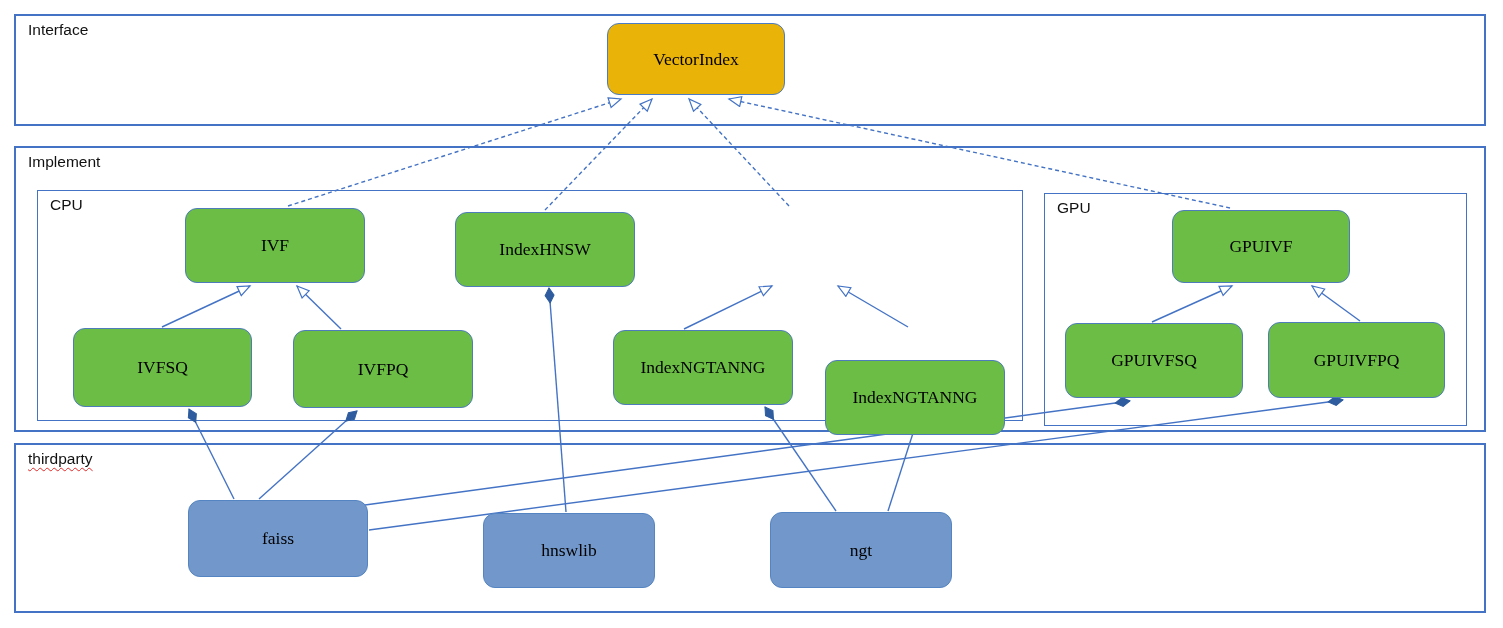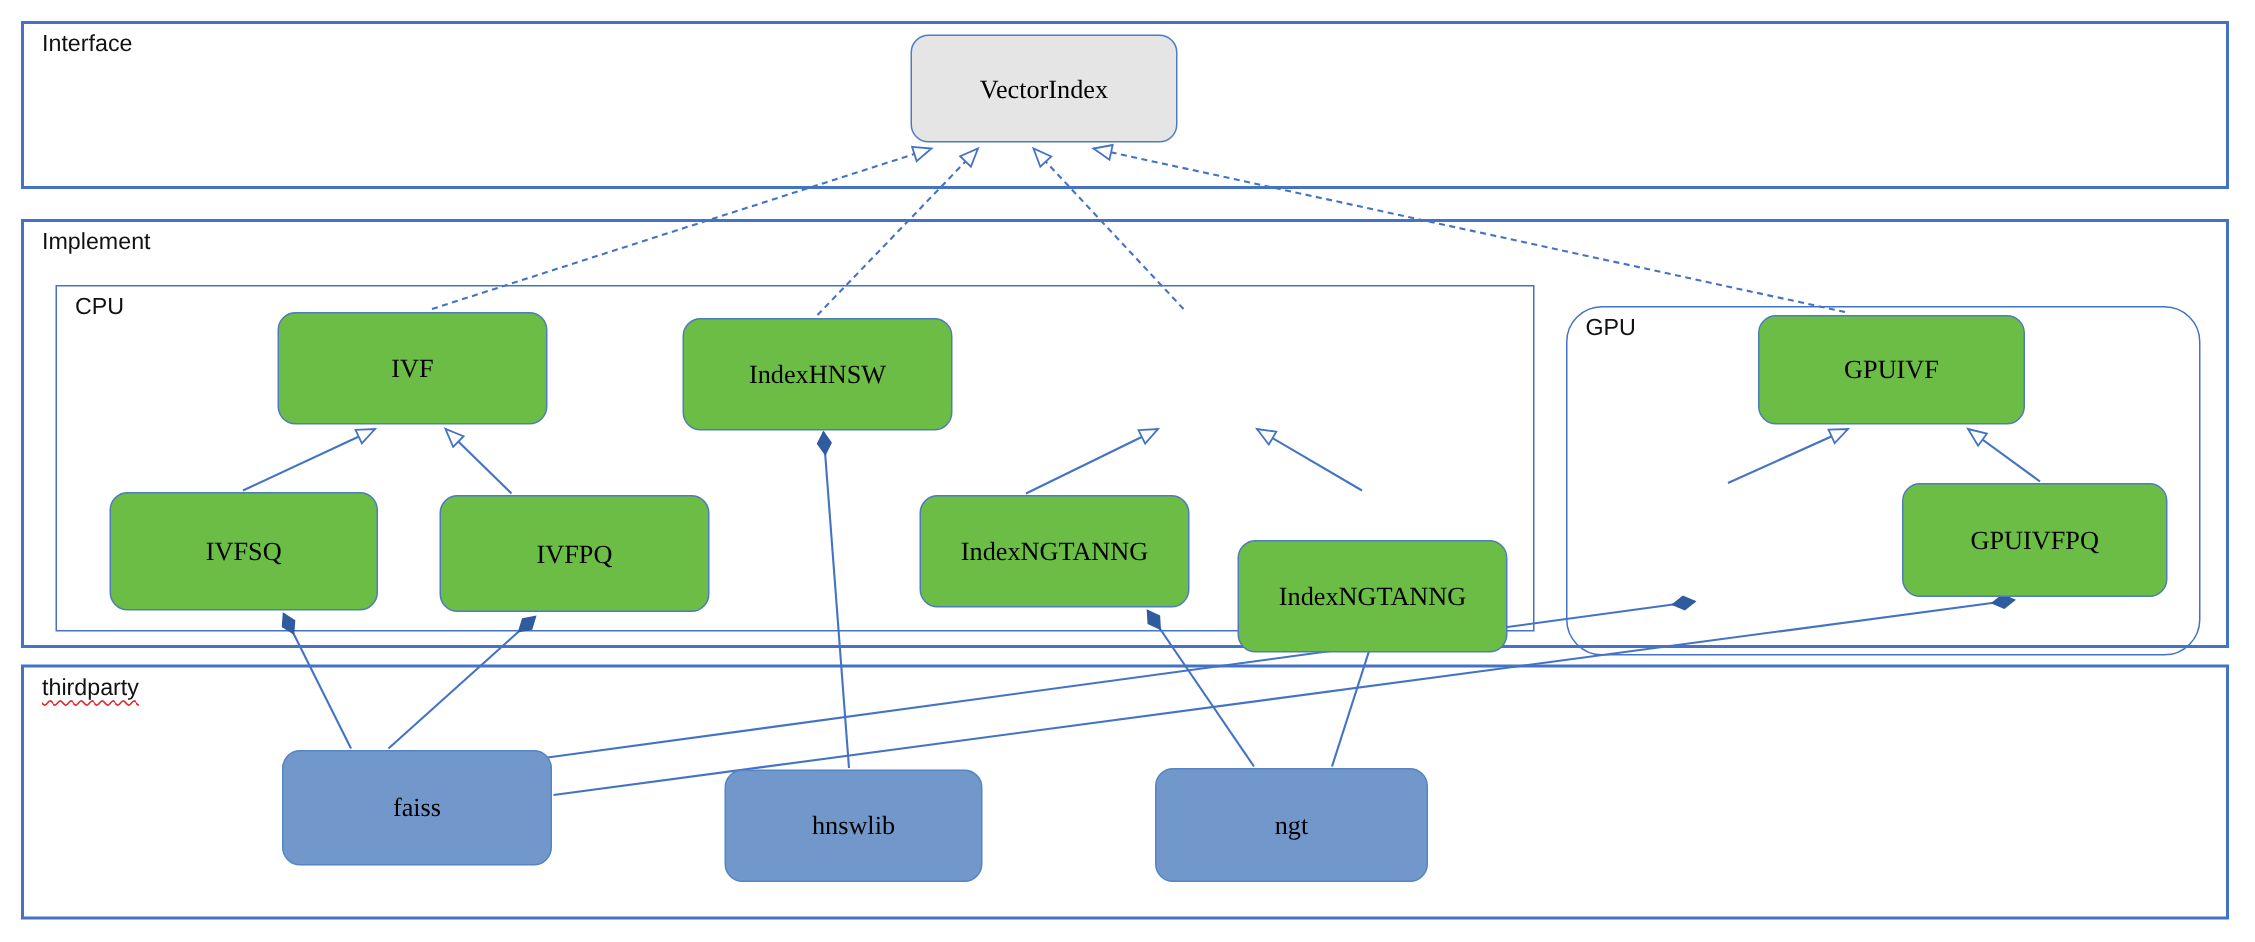--- a/index.html
+++ b/index.html
@@ -42,41 +42,41 @@
     display: flex;
     align-items: center;
     justify-content: center;
     z-index: 3;
     font-family: "Liberation Serif", serif;
     font-size: 17.5px;
     color: #000000;
     text-align: center;
   }
   .node.green { background: #6bbd45; border: 1.5px solid #4e7cbb; }
-  .node.pink  { background: #e5e5e5; border: 1.5px solid #4b7cc4; }
+  .node.pink  { background: #eab308; border: 1.5px solid #4b7cc4; }
   .node.blue  { background: #7298cb; border: 1.5px solid #5584c2; }
 </style>
 </head>
 <body>
 
 <div id="canvas">
 
   <div class="section" style="left:14px; top:14px; width:1472px; height:112px;padding-left:18px;">
     <span class="sec-label">Interface</span>
   </div>
 
   <div class="section" style="left:14px; top:146px; width:1472px; height:286px;">
     <span class="sec-label">Implement</span>
   </div>
 
   <div class="section thin" style="left:37px; top:190px; width:986px; height:231px;">
     <span class="sec-label">CPU</span>
   </div>
 
-  <div class="section thin" style="left:1044px; top:204px; width:423px; height:233px;border-radius:24px;">
+  <div class="section thin" style="left:1044px; top:193px; width:423px; height:233px;">
     <span class="sec-label">GPU</span>
   </div>
 
   <div class="section" style="left:14px; top:443px; width:1472px; height:170px;">
     <span class="sec-label squiggle">thirdparty</span>
   </div>
 
   <svg id="edges" width="1503" height="628" viewBox="0 0 1503 628">
     <defs>
       <marker id="tri" markerUnits="userSpaceOnUse" markerWidth="15" markerHeight="13" refX="13" refY="6" orient="auto">
@@ -140,20 +140,23 @@
   </div>
 
   <div class="node green" style="left:825px; top:328px; width:180px; height:75px;margin-top:32px;">
     <span>IndexNGTANNG</span>
   </div>
 
   <div class="node green" style="left:1172px; top:210px; width:178px; height:73px;">
     <span>GPUIVF</span>
   </div>
 
+  <div class="node green" style="left:1065px; top:323px; width:178px; height:75px;">
+    <span>GPUIVFSQ</span>
+  </div>
 
   <div class="node green" style="left:1268px; top:322px; width:177px; height:76px;">
     <span>GPUIVFPQ</span>
   </div>
 
   <div class="node blue" style="left:188px; top:500px; width:180px; height:77px;">
     <span>faiss</span>
   </div>
 
   <div class="node blue" style="left:770px; top:512px; width:182px; height:76px;">

